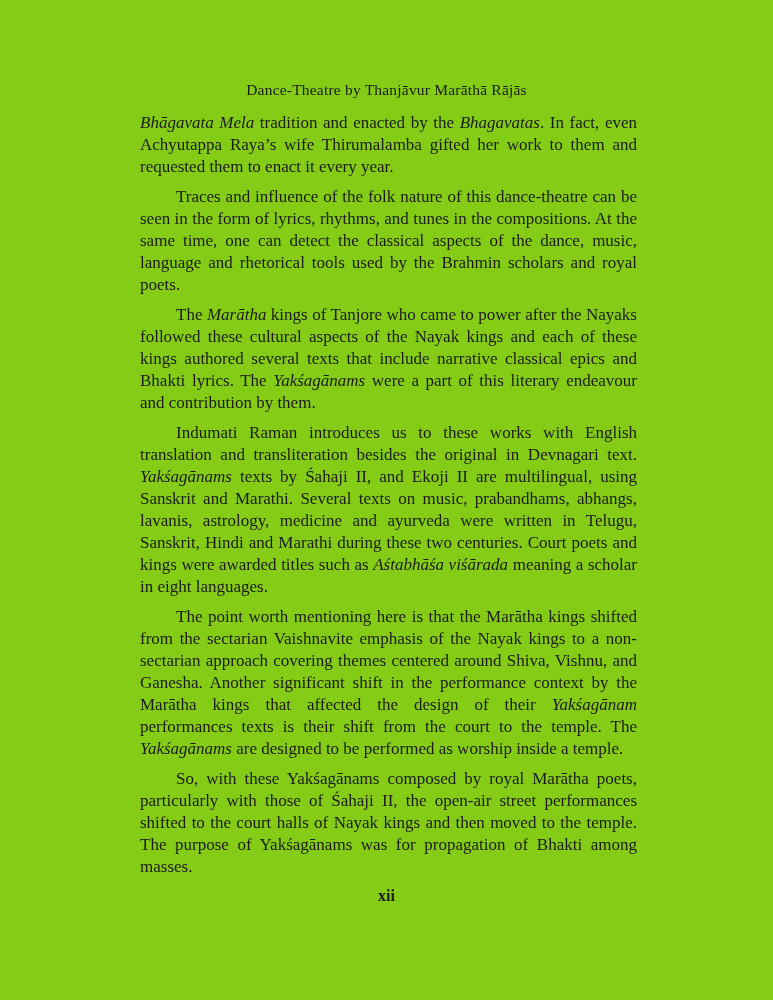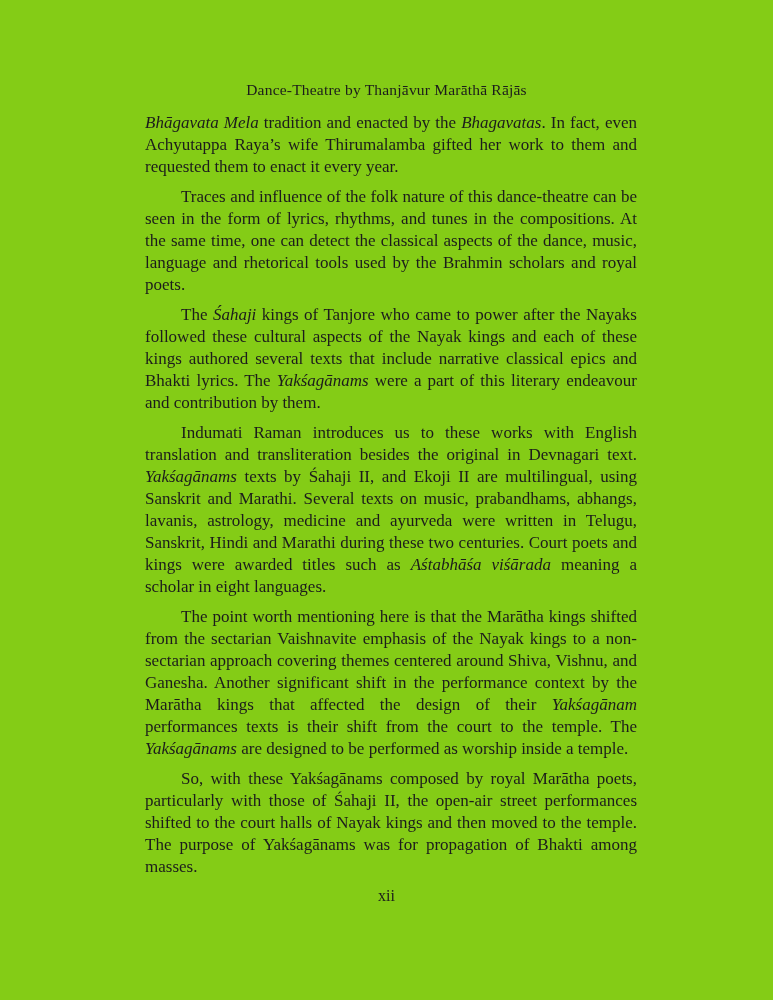--- a/index.html
+++ b/index.html
@@ -31,48 +31,49 @@
   .body-text {
     position: absolute;
     top: 112px;
     left: 136px;
     width: 501px;
     font-size: 17px;
     line-height: 22px;
     text-align: justify;
   }
   .body-text p {
-    margin: 0 0 8px 9px;
+    margin: 0 0 8px 4px;
   }
   .body-text p.indent {
     text-indent: 36px;
     font-family: Liberation Serif, serif;
   }
   .body-text em {
     font-style: italic;
   }
   .page-number {
     position: absolute;
     top: 886px;
     left: 136px;
     width: 501px;
     text-align: center;
     font-size: 16px;
     line-height: 20px;
+    font-weight: bold;
   }
 </style>
 </head>
 <body>
 
 <div class="page">
   <div class="running-header">Dance-Theatre by Thanjāvur Marāthā Rājās</div>
 
   <main class="body-text">
       <p><em>Bhāgavata Mela</em><span> tradition and enacted by the </span><em>Bhagavatas</em><span>. In fact, even Achyutappa Raya’s wife Thirumalamba gifted her work to them and requested them to enact it every year.</span></p>
       <p class="indent"><span>Traces and influence of the folk nature of this dance-theatre can be seen in the form of lyrics, rhythms, and tunes in the compositions. At the same time, one can detect the classical aspects of the dance, music, language and rhetorical tools used by the Brahmin scholars and royal poets.</span></p>
-      <p class="indent"><span>The </span><em>Śahaji</em><span> kings of Tanjore who came to power after the Nayaks followed these cultural aspects of the Nayak kings and each of these kings authored several texts that include narrative classical epics and Bhakti lyrics. The </span><em>Yakśagānams</em><span> were a part of this literary endeavour and contribution by them.</span></p>
+      <p class="indent"><span>The </span><em>Marātha</em><span> kings of Tanjore who came to power after the Nayaks followed these cultural aspects of the Nayak kings and each of these kings authored several texts that include narrative classical epics and Bhakti lyrics. The </span><em>Yakśagānams</em><span> were a part of this literary endeavour and contribution by them.</span></p>
       <p class="indent"><span>Indumati Raman introduces us to these works with English translation and transliteration besides the original in Devnagari text. </span><em>Yakśagānams</em><span> texts by Śahaji II, and Ekoji II are multilingual, using Sanskrit and Marathi. Several texts on music, prabandhams, abhangs, lavanis, astrology, medicine and ayurveda were written in Telugu, Sanskrit, Hindi and Marathi during these two centuries. Court poets and kings were awarded titles such as </span><em>Aśtabhāśa viśārada</em><span> meaning a scholar in eight languages.</span></p>
       <p class="indent"><span>The point worth mentioning here is that the Marātha kings shifted from the sectarian Vaishnavite emphasis of the Nayak kings to a non-sectarian approach covering themes centered around Shiva, Vishnu, and Ganesha. Another significant shift in the performance context by the Marātha kings that affected the design of their </span><em>Yakśagānam</em><span> performances texts is their shift from the court to the temple. The </span><em>Yakśagānams</em><span> are designed to be performed as worship inside a temple.</span></p>
       <p class="indent"><span>So, with these Yakśagānams composed by royal Marātha poets, particularly with those of Śahaji II, the open-air street performances shifted to the court halls of Nayak kings and then moved to the temple. The purpose of Yakśagānams was for propagation of Bhakti among masses.</span></p>
     </main>
 
   <div class="page-number">xii</div>
 </div>
 
 </body></html>

